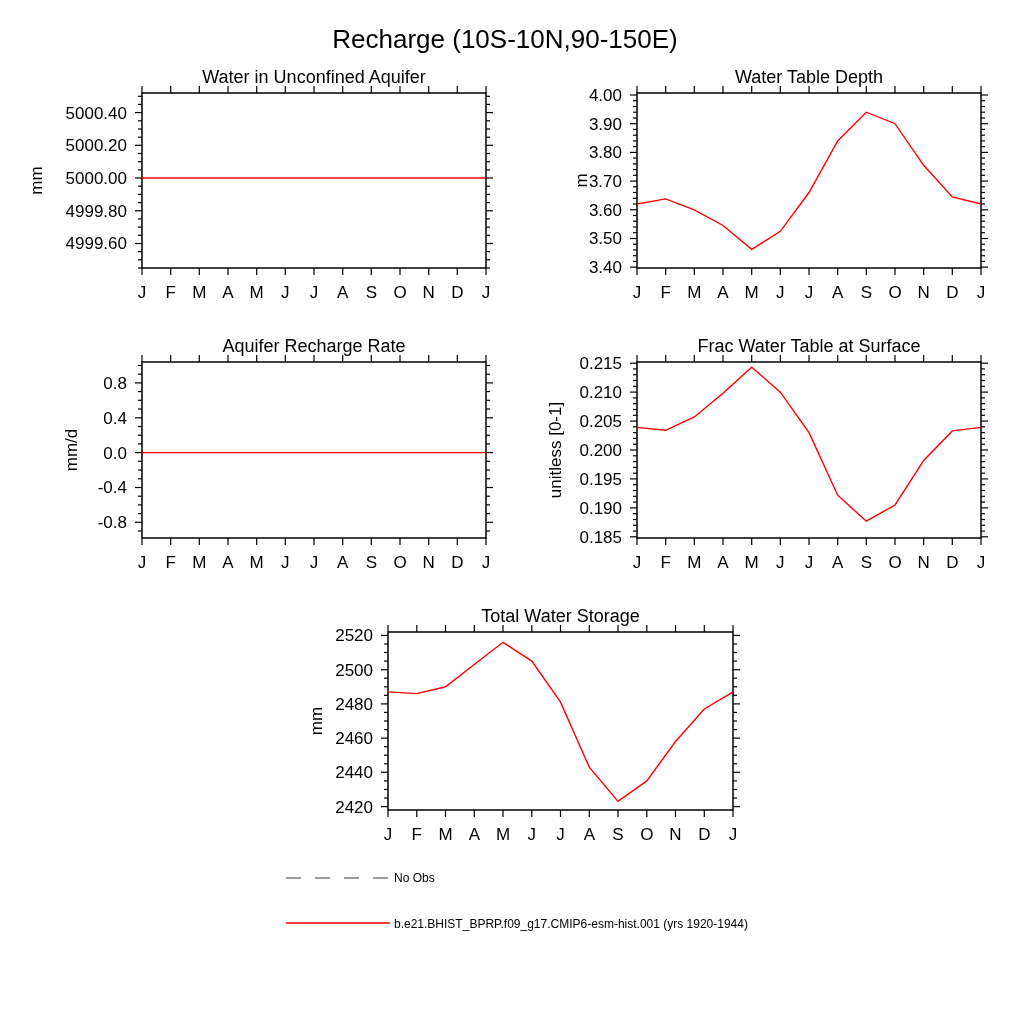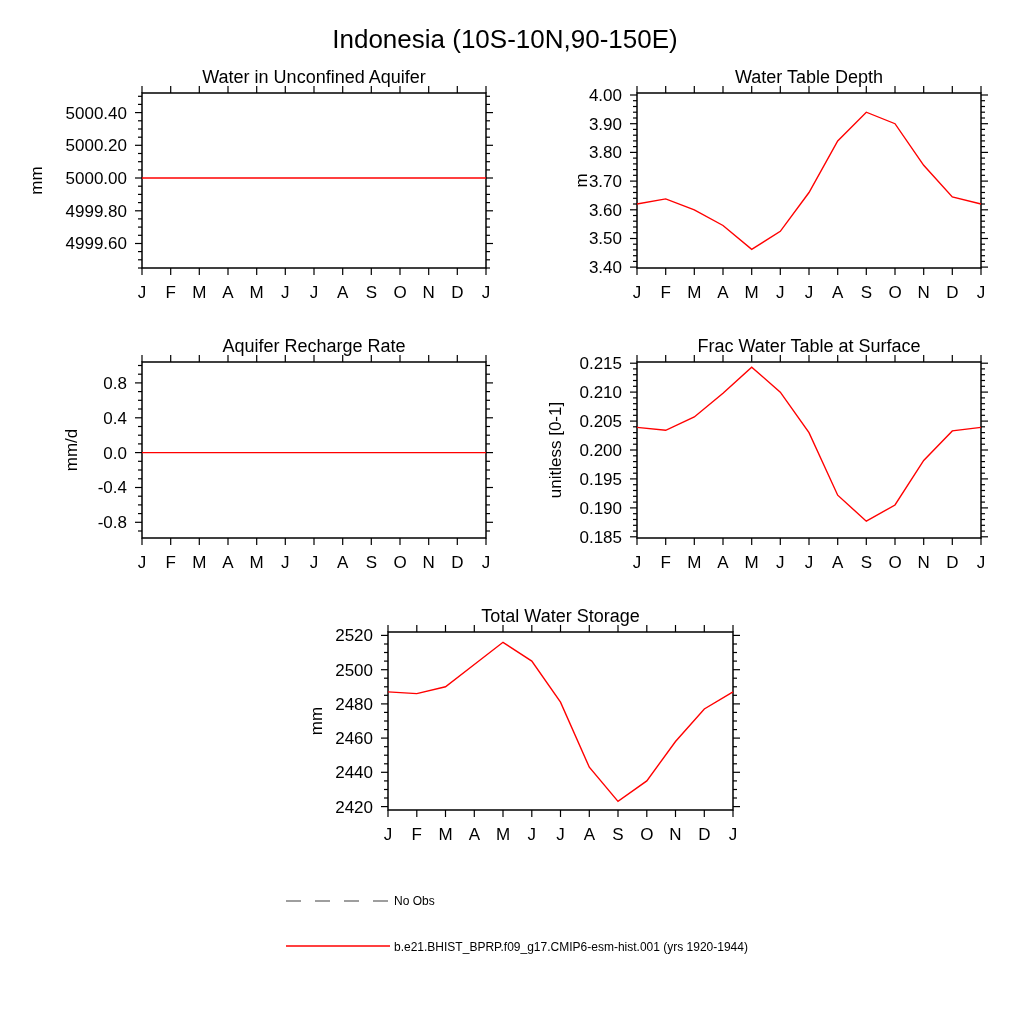--- a/index.html
+++ b/index.html
@@ -28,39 +28,38 @@
   #charts-svg .tick-label{font-size:17px;}
   #charts-svg .panel-title{font-size:18px;}
   #charts-svg .axis-unit{font-size:17px;}
   #charts-svg .series{fill:none;stroke-width:1.4px;}
   .legend-row{
     position:absolute;
     display:flex;
     align-items:center;
     gap:3px;
     height:16px;
-    margin-top:23px;
   }
   #legend-row-noobs{left:285px;top:870px;}
   #legend-row-model{left:285px;top:915px;align-items:flex-end;}
   .legend-line{display:block;}
   .legend-line line{stroke-width:1.4px;}
   #legend-row-noobs line{stroke-dasharray:15 14;}
   .legend-label{
     font-size:12px;
     color:#000;
     white-space:nowrap;
   }
 </style>
 </head>
 <body>
 
 <div id="canvas">
 
-  <div id="page-title">Indonesia (10S-10N,90-150E)</div>
+  <div id="page-title">Recharge (10S-10N,90-150E)</div>
 
   <svg id="charts-svg" width="1024" height="1024">
       <g>
         <rect x="142" y="93" width="344" height="175" class="frame"></rect>
         <line x1="142" y1="268.0" x2="138" y2="268.0" class="tick"></line>
         <line x1="486" y1="268.0" x2="490" y2="268.0" class="tick"></line>
         <line x1="142" y1="259.8" x2="138" y2="259.8" class="tick"></line>
         <line x1="486" y1="259.8" x2="490" y2="259.8" class="tick"></line>
         <line x1="142" y1="251.6" x2="138" y2="251.6" class="tick"></line>
         <line x1="486" y1="251.6" x2="490" y2="251.6" class="tick"></line>

